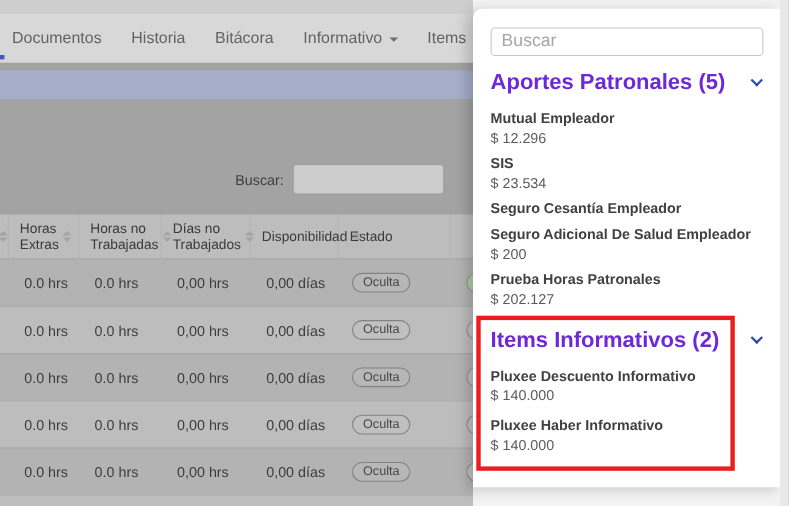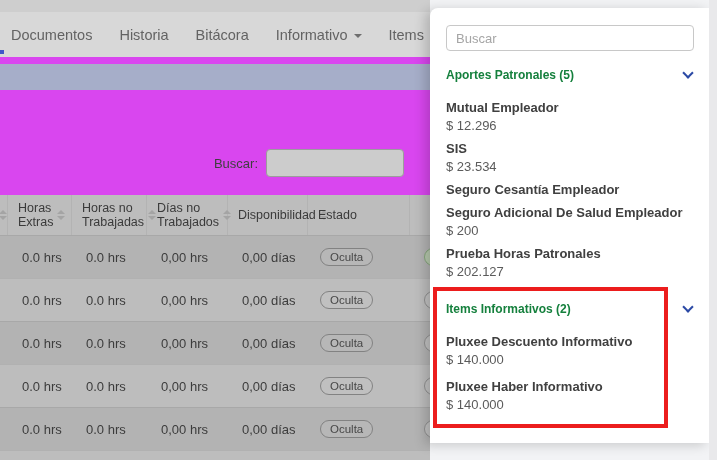--- a/index.html
+++ b/index.html
@@ -3,21 +3,21 @@
 <meta charset="utf-8">
 <style>
   * { box-sizing: border-box; margin: 0; padding: 0; }
   html,body { width:717px; height:460px; }
   body {
     font-family: "Liberation Sans", "DejaVu Sans", sans-serif;
     position: relative; overflow: hidden; background:#b6b6b6;
   }
 
   
-  .left-app { position:absolute; left:0; top:0; width:430px; height:460px; overflow:hidden; background:#d946ef; }
+  .left-app { position:absolute; left:0; top:0; width:430px; height:460px; overflow:hidden; background:#a3a3a3; }
 
   .top-strip { position:absolute; left:0; top:0; width:100%; height:12px; background:#cecece; }
 
   .nav-bar { position:absolute; left:0; top:12px; width:470px; height:45px; background:#d8d8d8;
              display:flex; align-items:center; padding-left:11px; gap:27px; }
   .nav-item { font-size:14.5px; color:#636363; white-space:nowrap; display:flex; align-items:center; gap:6px; cursor:default; }
   .nav-caret { width:0; height:0; border-left:4px solid transparent; border-right:4px solid transparent; border-top:4.5px solid #6e6e6e; margin-top:2px; }
   .active-tab-underline { position:absolute; left:0; top:50px; width:4px; height:4px; background:#4156c8; }
 
   .lavender-band { position:absolute; left:0; top:64px; width:100%; height:26px; background:#a6aec9; }
@@ -46,25 +46,25 @@
   .badge.green { background:#b7c9ae; border:1.5px solid #85a47c; color:#4c6b46; }
   .badge.grey  { background:#c2c2c2; border:1.5px solid #8f8f8f; color:#4f4f4f; }
   .row-partial { height:10px; background:#bdbdbd; border-top:1px solid rgba(0,0,0,0.06); }
 
   
   .right-zone { position:absolute; left:430px; top:0; width:287px; height:460px; background:#f2f3f5; }
   .scroll-gutter { position:absolute; right:0; top:0; width:8px; height:460px; background:#e9e9eb; }
 
   .panel { position:absolute; left:0; top:8px; width:280px; height:435px; background:#ffffff;
            border-radius:8px 0 0 0; box-shadow:-5px 2px 12px rgba(0,0,0,0.18); padding:17px 16px 0 16px; }
-  .panel-search { width:100%; height:26px; border:1px solid #c8c8c8; border-radius:4px; outline:none; font-size:13px; color:#444; padding:0 9px; }
+  .panel-search { width:100%; height:26px; border:1px solid #c8c8c8; border-radius:4px; outline:none; font-size:16px; color:#444; padding:0 9px; }
   .panel-search::placeholder { color:#a5a5a5; }
 
   .section-header { position:relative; margin-top:14px; height:20px; display:flex; align-items:center; cursor:pointer; }
-  .section-title { font-size:12px; font-weight:bold; color:#15803d; }
+  .section-title { font-size:20px; font-weight:bold; color:#6d28d9; }
   .chevron { position:absolute; right:2px; top:4px; width:8px; height:8px; border-right:2.5px solid #2b49a5; border-bottom:2.5px solid #2b49a5; transform:rotate(45deg); }
 
   .item-list { margin-top:14px; }
   .item { margin-bottom:5px; cursor:pointer; }
   .item-name { font-size:13px; font-weight:bold; color:#404040; line-height:18px; white-space:nowrap; }
   .item-amount { font-size:13px; color:#5b5b5b; line-height:18px; }
 
   .section-highlight { position:relative; margin-top:6px; padding:12px 0 8px 0; }
   .highlight-box { position:absolute; left:-13px; right:26px; top:0; bottom:3px; border:4px solid #ec1d1d; pointer-events:none; }
   .section-highlight .item { margin-bottom:9px; }

